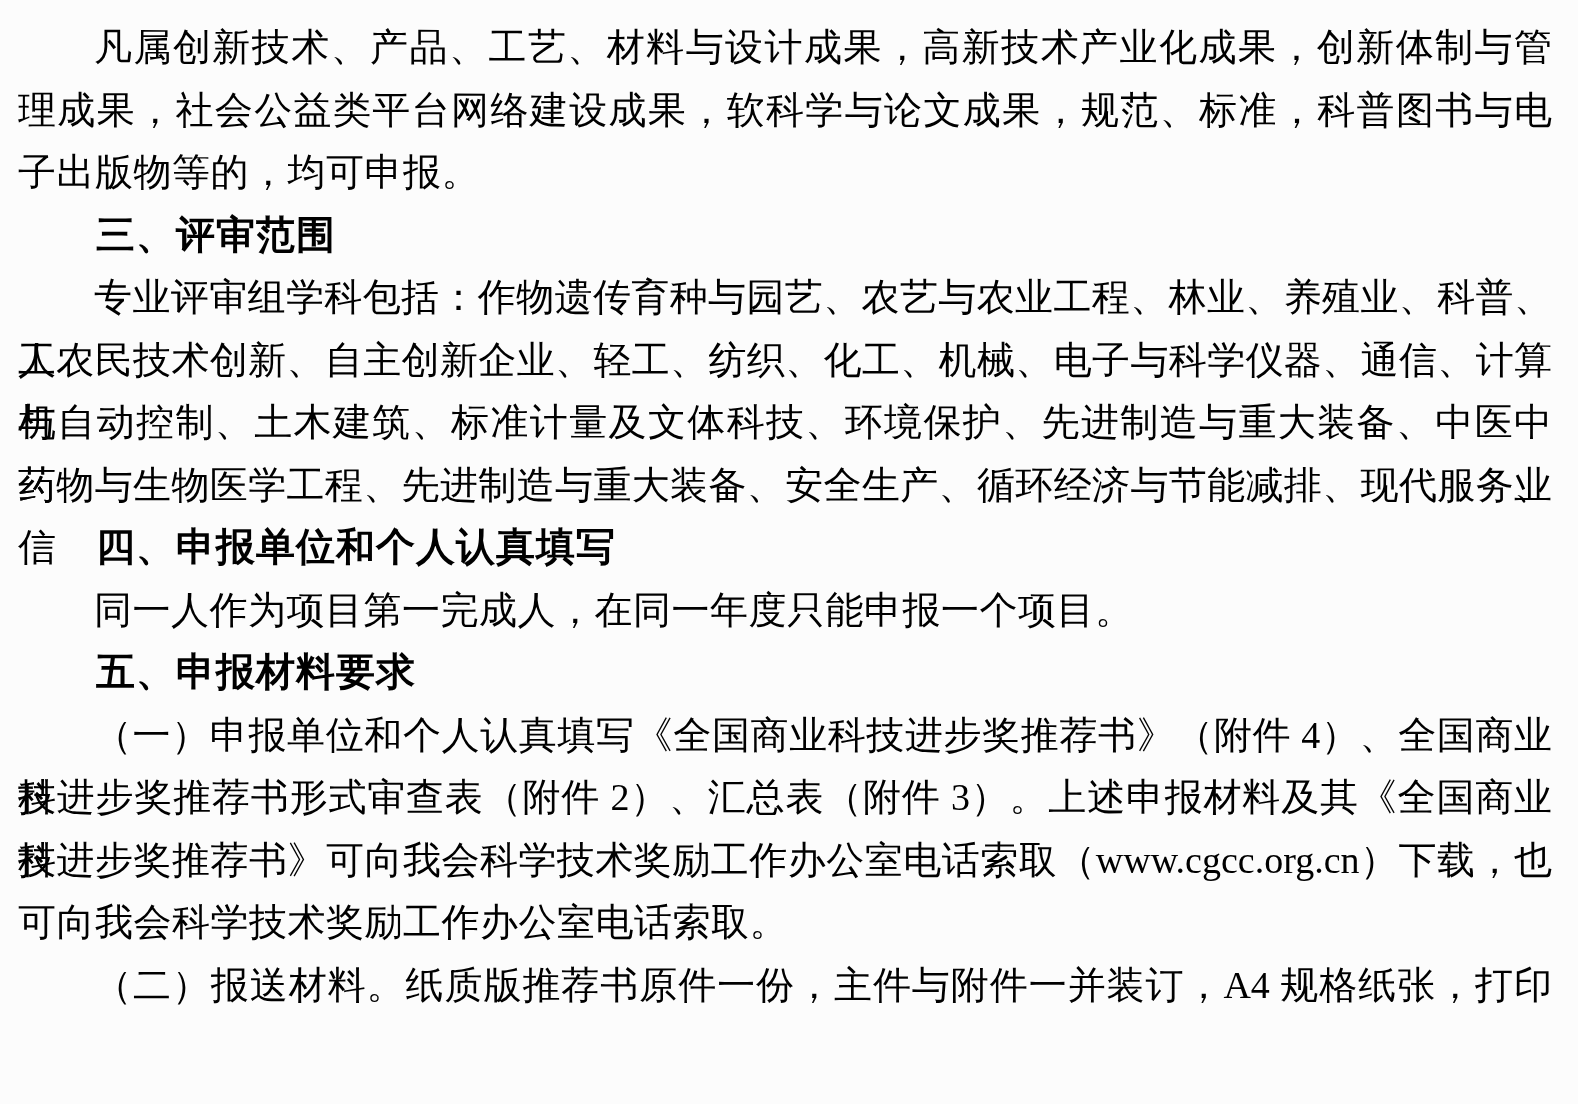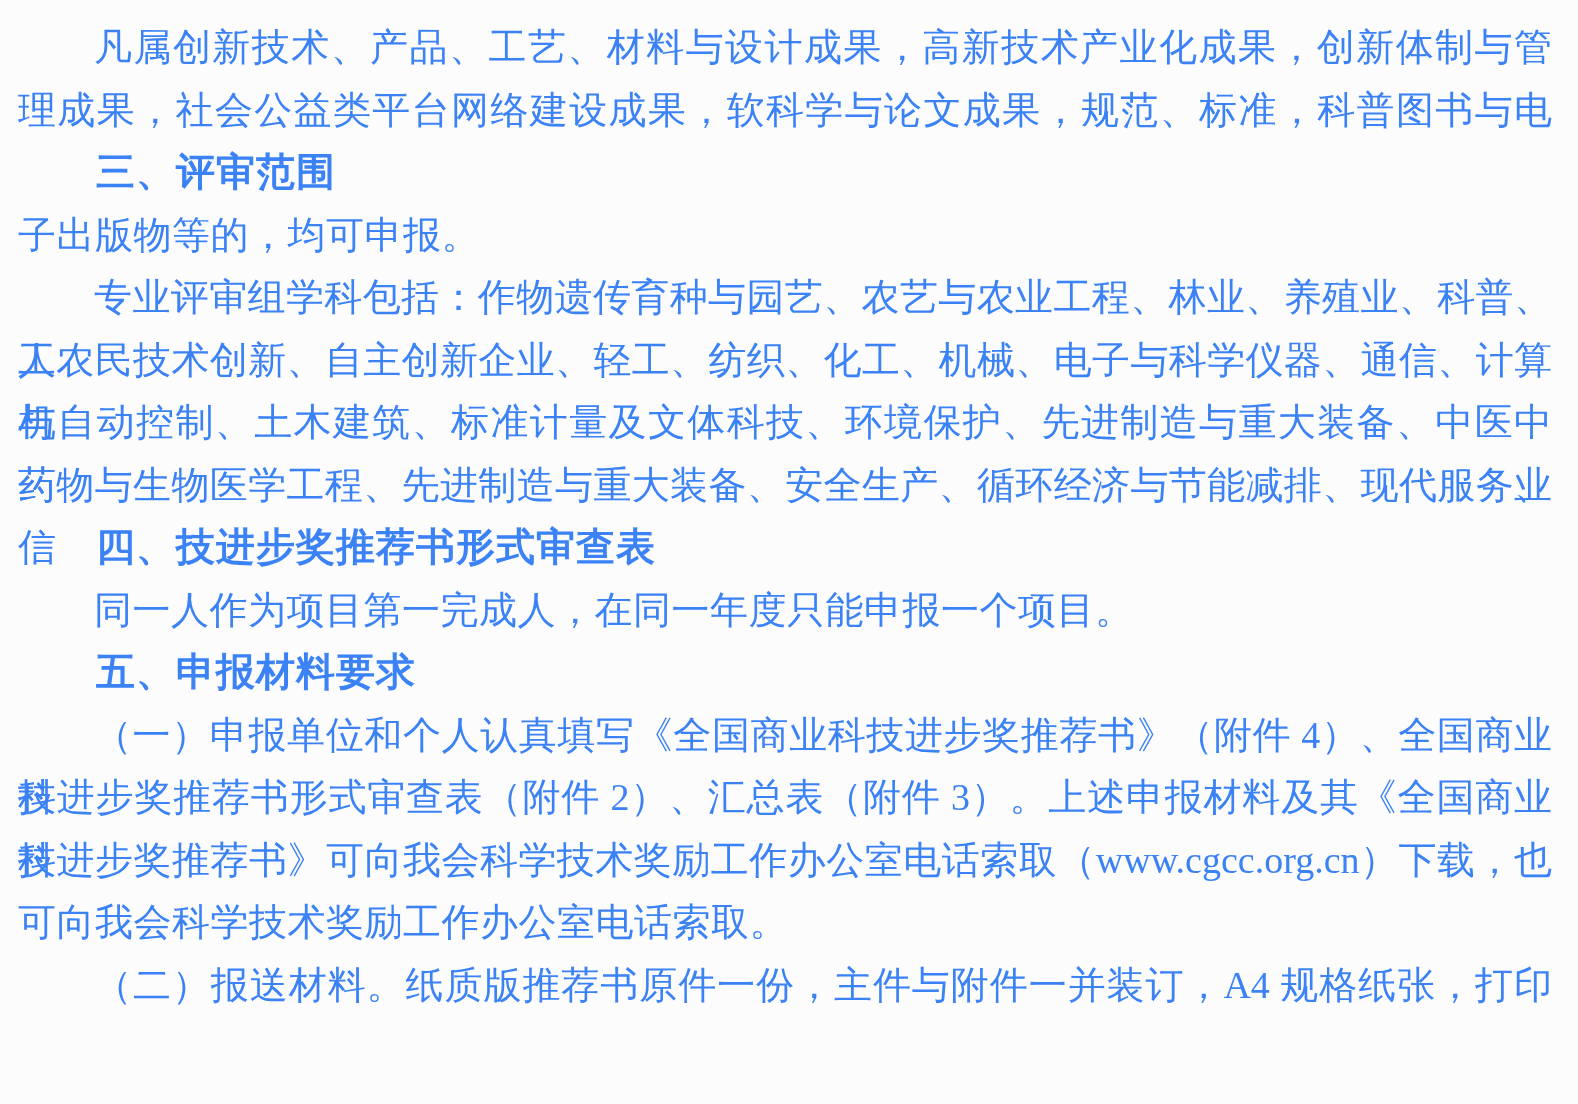--- a/index.html
+++ b/index.html
@@ -37,31 +37,31 @@
   .line.heading {
     font-family: "Liberation Sans", "DejaVu Sans", sans-serif;
     font-weight: 700;
     font-size: 39px;
     letter-spacing: 1px;
   }
 </style>
 </head>
 <body>
 
-<div class="page" style="background: rgb(252, 252, 252); color: #3b82f6;">
+<div class="page" style="background: rgb(252, 252, 252); color: #000000;">
   <div>
       <div class="line indent justify">凡属创新技术、产品、工艺、材料与设计成果，高新技术产业化成果，创新体制与管</div>
       <div class="line justify">理成果，社会公益类平台网络建设成果，软科学与论文成果，规范、标准，科普图书与电</div>
+      <div class="line">子出版物等的，均可申报。</div>
       <div class="line heading indent">三、评审范围</div>
-      <div class="line">子出版物等的，均可申报。</div>
       <div class="line indent justify">专业评审组学科包括：作物遗传育种与园艺、农艺与农业工程、林业、养殖业、科普、工</div>
       <div class="line justify">人农民技术创新、自主创新企业、轻工、纺织、化工、机械、电子与科学仪器、通信、计算机</div>
       <div class="line justify">与自动控制、土木建筑、标准计量及文体科技、环境保护、先进制造与重大装备、中医中药、</div>
       <div class="line justify">药物与生物医学工程、先进制造与重大装备、安全生产、循环经济与节能减排、现代服务业信</div>
-      <div class="line heading indent">四、技进步奖推荐书形式审查表</div>
+      <div class="line heading indent">四、申报单位和个人认真填写</div>
       <div class="line indent">同一人作为项目第一完成人，在同一年度只能申报一个项目。</div>
       <div class="line heading indent">五、申报材料要求</div>
       <div class="line indent justify">（一）申报单位和个人认真填写《全国商业科技进步奖推荐书》（附件 4）、全国商业科</div>
       <div class="line justify">技进步奖推荐书形式审查表（附件 2）、汇总表（附件 3）。上述申报材料及其《全国商业科</div>
       <div class="line justify">技进步奖推荐书》可向我会科学技术奖励工作办公室电话索取（www.cgcc.org.cn）下载，也</div>
       <div class="line">可向我会科学技术奖励工作办公室电话索取。</div>
       <div class="line indent justify">（二）报送材料。纸质版推荐书原件一份，主件与附件一并装订，A4 规格纸张，打印</div>
     </div>
 </div>
 

